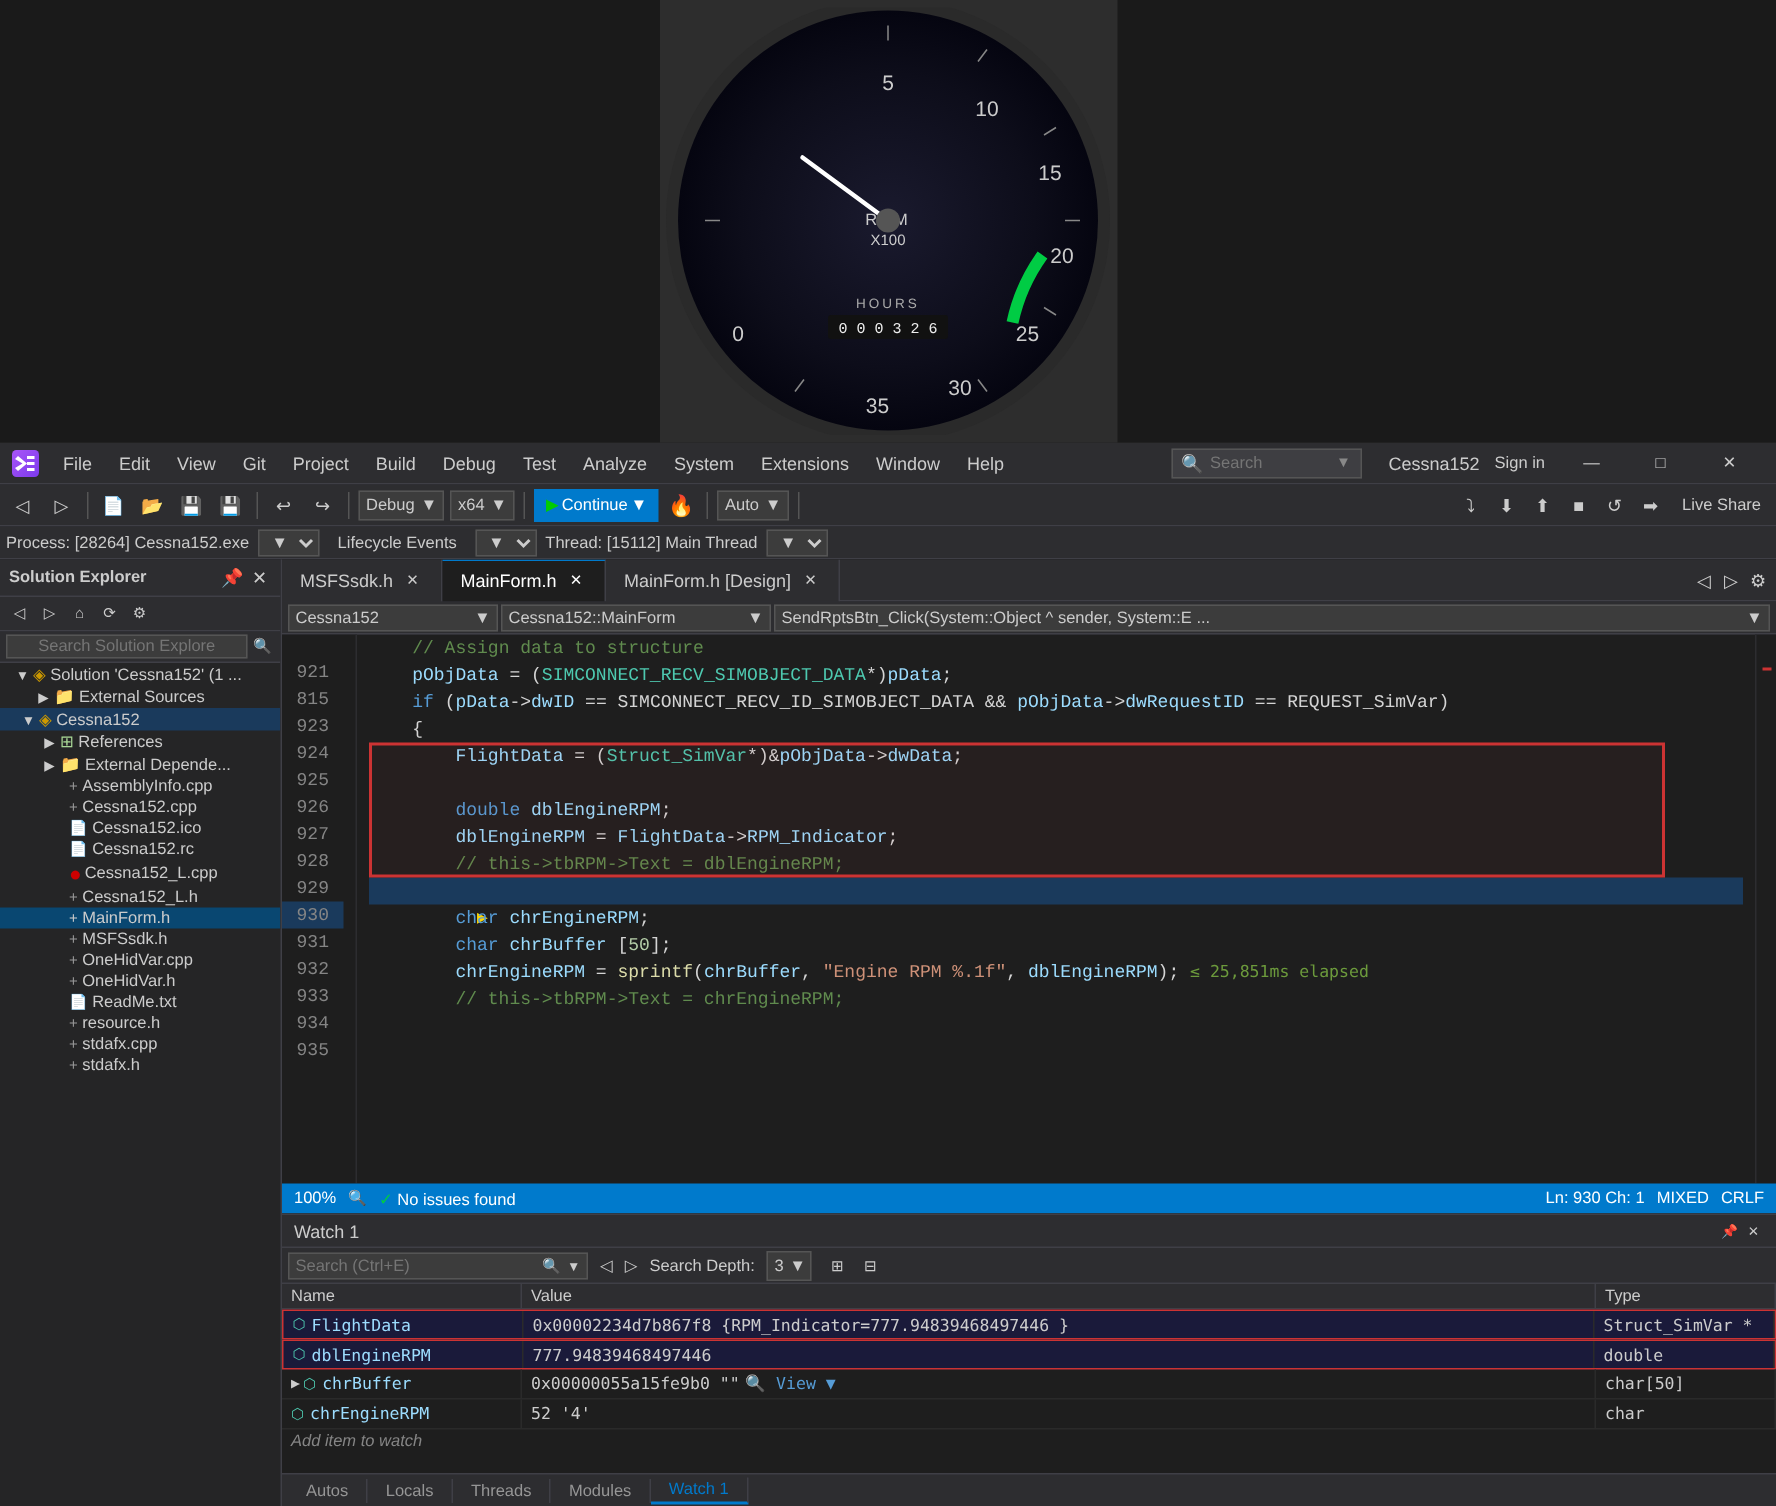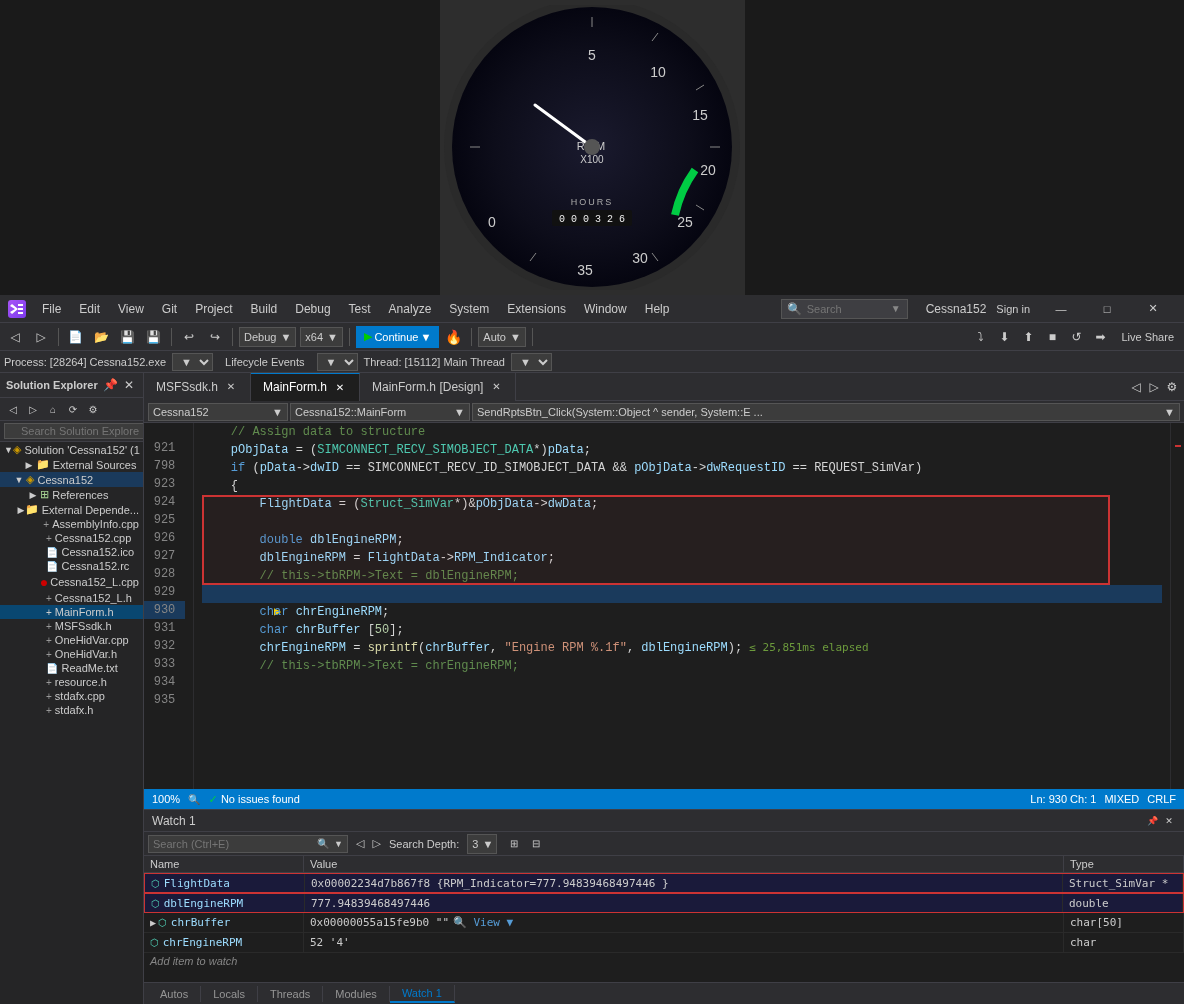--- a/index.html
+++ b/index.html
@@ -155,21 +155,21 @@
     }
 
     
     #main-layout {
       display: flex;
       height: calc(1004px - 295px - 28px - 28px - 22px);
     }
 
     
     #sidebar {
-      width: 144px;
+      width: 188px;
       background: #252526;
       border-right: 1px solid #3f3f46;
       display: flex;
       flex-direction: column;
       overflow: hidden;
     }
     #sidebar-header {
       display: flex;
       align-items: center;
       justify-content: space-between;
@@ -818,21 +818,21 @@
       </div>
       <div class="nav-dropdown" style="flex:1;">
         <span>SendRptsBtn_Click(System::Object ^ sender, System::E ...</span>
         <span>▼</span>
       </div>
     </div>
 
     <div id="code-area">
       <div class="line-numbers">
         <div>921</div>
-        <div>798</div>
+        <div>815</div>
         <div>923</div>
         <div>924</div>
         <div>925</div>
         <div>926</div>
         <div>927</div>
         <div>928</div>
         <div>929</div>
         <div style="background:#1a3a5c;">930</div>
         <div>931</div>
         <div>932</div>

